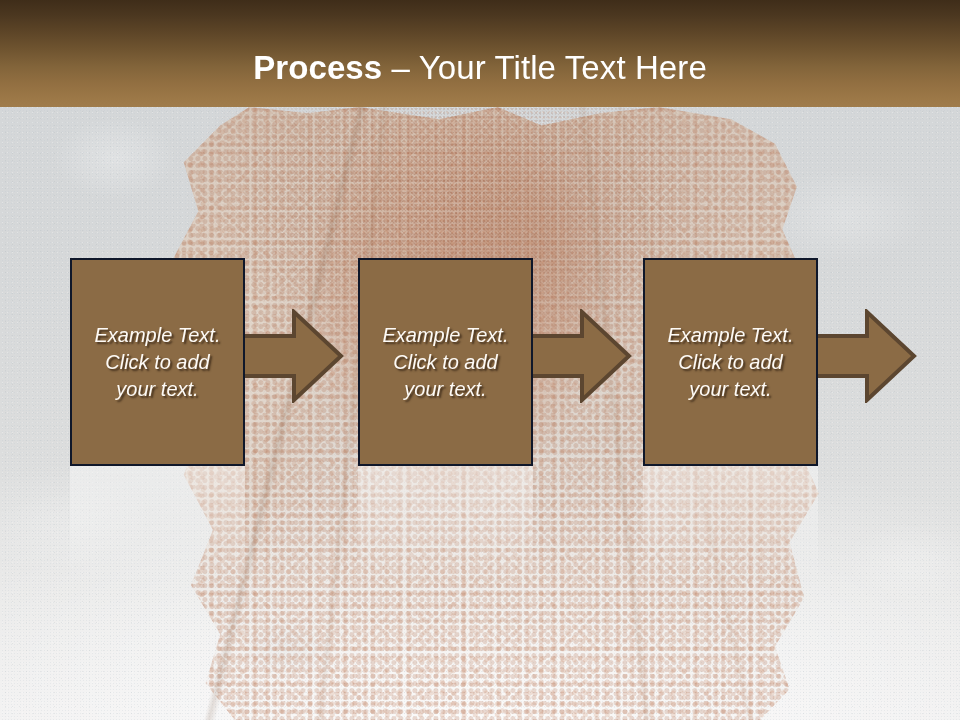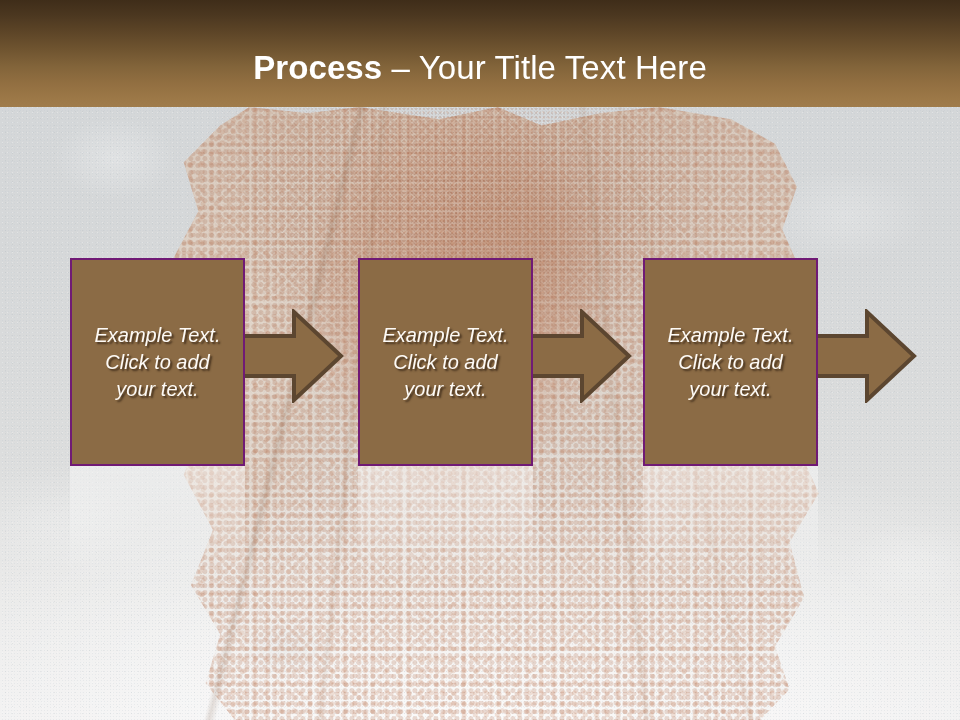--- a/index.html
+++ b/index.html
@@ -167,21 +167,21 @@
   .header-title .t-bold { font-weight: 700; }
   .header-title .t-reg  { font-weight: 400; }
 
   
   .box {
     position: absolute;
     width: 171px;
     height: 204px;
     top: 258px;
     background: #8b6b45;
-    border: 2px solid #701a75;
+    border: 2px solid #0f172a;
     box-sizing: content-box;
     display: flex;
     align-items: center;
     justify-content: center;
     z-index: 5;
   }
   .box-1 { left: 70px; }
   .box-2 { left: 358px; }
   .box-3 { left: 643px; }
 

